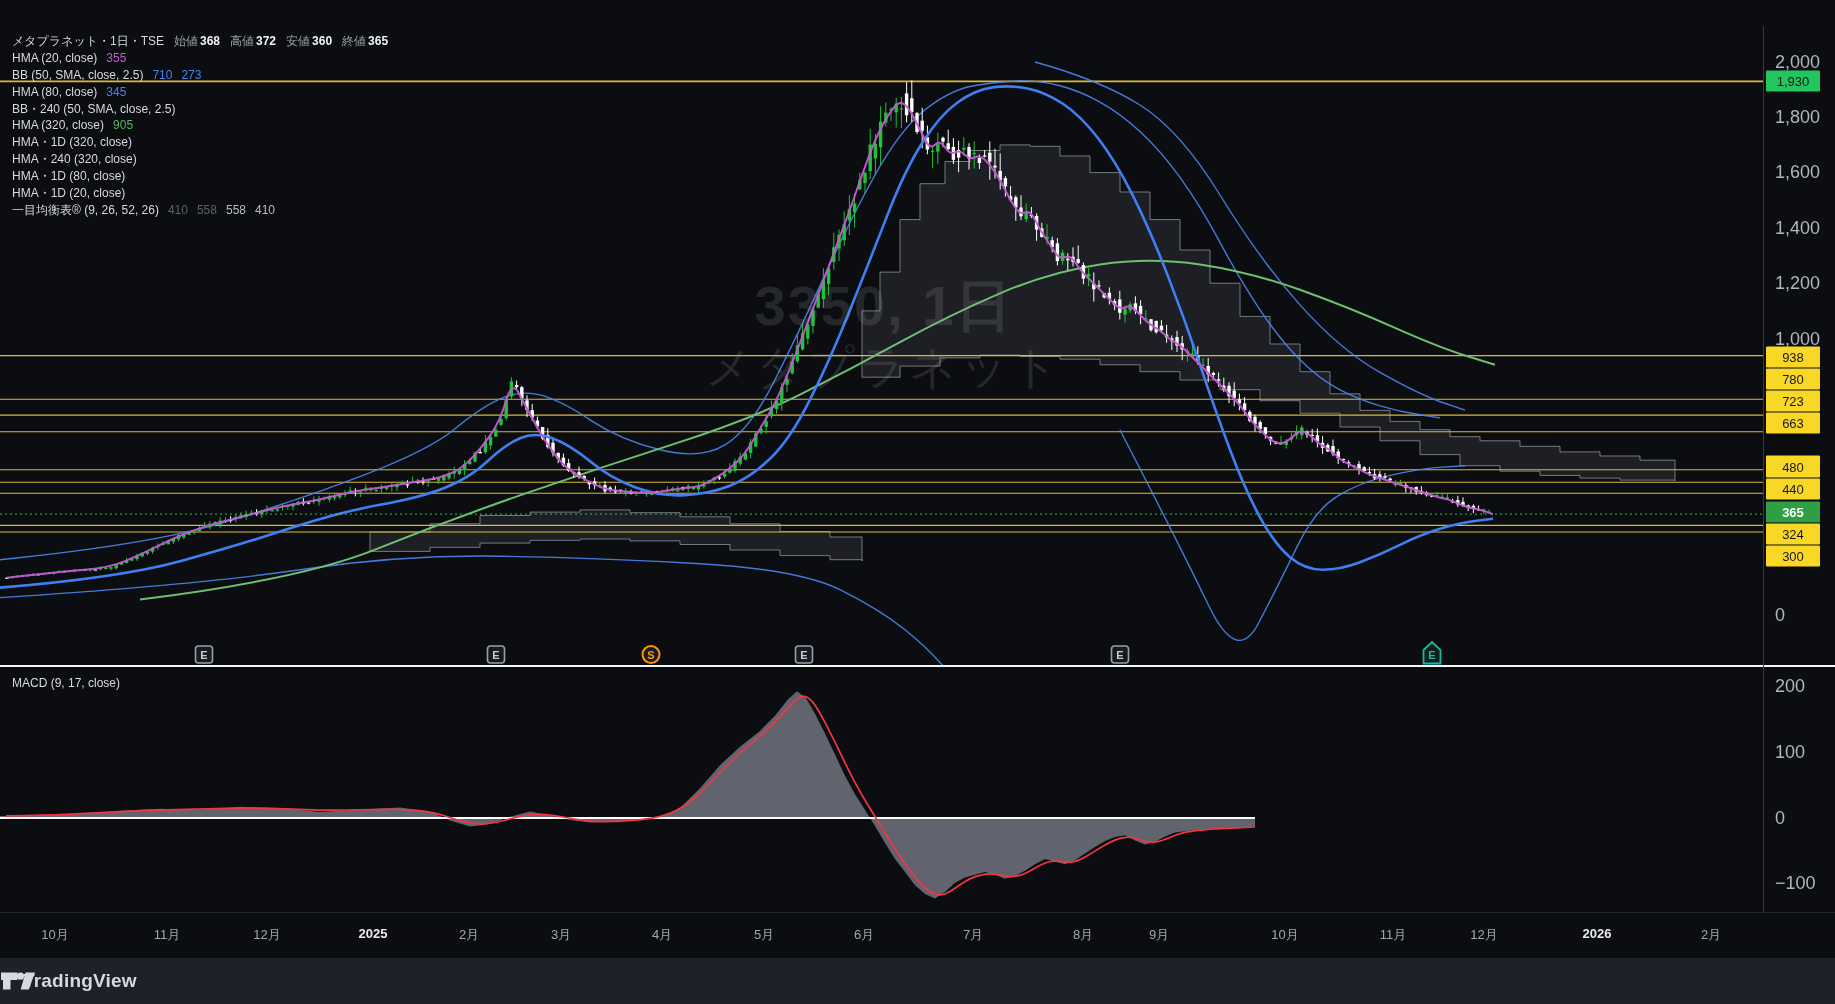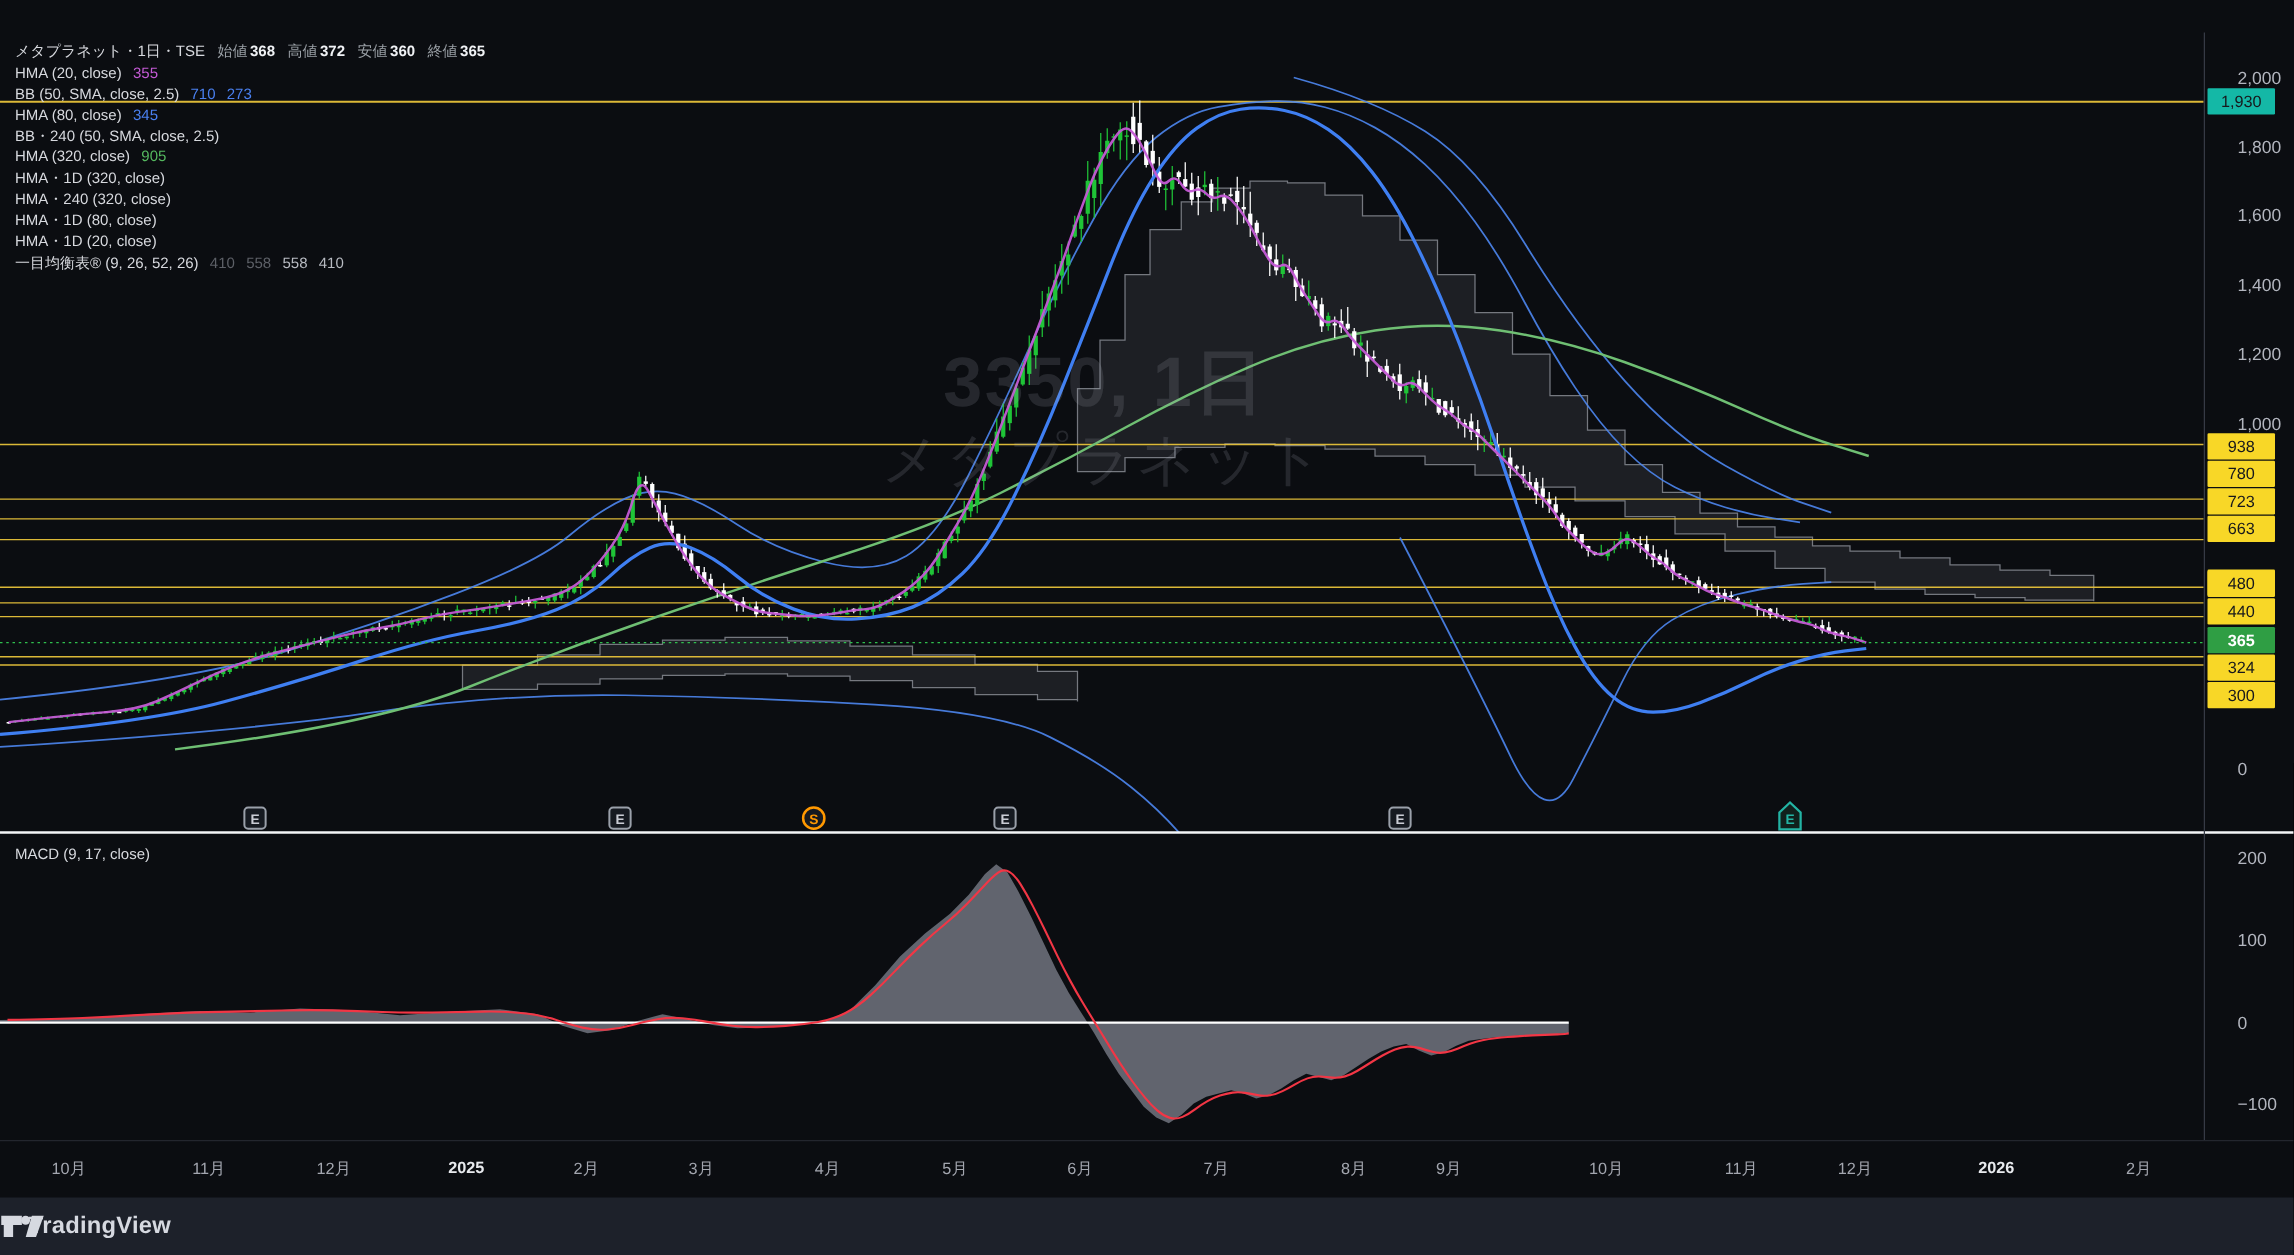--- a/index.html
+++ b/index.html
@@ -16,21 +16,21 @@
   .lrow .lval{margin-left:9px;font-weight:400;}
   .symrow{font-size:12px;}
   .symrow .flabel{color:#9aa0a6;margin-left:10px;}
   .symrow .fval{color:#f0f2f5;font-weight:700;margin-left:2px;}
   .macdLegend{position:absolute;left:12px;top:676px;font-size:12px;color:#d7d9de;z-index:5;}
   .watermark{position:absolute;left:884px;top:278px;transform:translateX(-50%);text-align:center;
              color:rgba(168,174,186,0.17);pointer-events:none;z-index:2;line-height:1.0;}
   .watermark .w1{font-size:56px;font-weight:700;letter-spacing:2px;}
   .watermark .w2{font-size:46px;font-weight:400;margin-top:10px;letter-spacing:4px;}
   .axisCol{position:absolute;left:1763px;top:26px;width:72px;height:886px;border-left:1px solid #363a45;z-index:4;cursor:ns-resize;}
-  .tick{position:absolute;left:26px;transform:translateY(-50%);font-size:14px;color:#b2b5be;}
+  .tick{position:absolute;left:11px;transform:translateY(-50%);font-size:18px;color:#b2b5be;}
   .pbadge{position:absolute;left:2px;width:54px;height:21px;line-height:21px;text-align:center;
           font-size:13px;font-weight:400;border-radius:1px;transform:translateY(-50%);}
   .timeAxis{position:absolute;left:0;top:912px;width:1835px;height:46px;border-top:1px solid #23262e;z-index:3;cursor:ew-resize;}
   .tlabel{position:absolute;top:13px;transform:translateX(-50%);font-size:13px;color:#a3a6af;}
   .tlabel.bold{color:#e8eaee;font-weight:700;}
   .footer{position:absolute;left:0;top:958px;width:1835px;height:46px;background:#1d212a;display:flex;align-items:center;z-index:6;}
   .brandwrap{display:flex;align-items:center;margin-left:14px;cursor:pointer;}
   .brandtext{color:#d6d9e0;font-size:19px;font-weight:700;margin-left:9px;letter-spacing:.2px;}
 </style>
 </head>
@@ -692,21 +692,21 @@
       <div class="tick" style="top:91px">1,800</div>
       <div class="tick" style="top:146px">1,600</div>
       <div class="tick" style="top:202px">1,400</div>
       <div class="tick" style="top:257px">1,200</div>
       <div class="tick" style="top:313px">1,000</div>
       <div class="tick" style="top:589px">0</div>
       <div class="tick" style="top:660px">200</div>
       <div class="tick" style="top:726px">100</div>
       <div class="tick" style="top:792px">0</div>
       <div class="tick" style="top:857px">−100</div>
-      <div class="pbadge" style="top:55px;background:#14b8a6;color:#17181c">1,930</div>
+      <div class="pbadge" style="top:55px;background:#22c55e;color:#17181c">1,930</div>
       <div class="pbadge" style="top:331px;background:#f8d727;color:#17181c">938</div>
       <div class="pbadge" style="top:353px;background:#f8d727;color:#17181c">780</div>
       <div class="pbadge" style="top:375px;background:#f8d727;color:#17181c">723</div>
       <div class="pbadge" style="top:397px;background:#f8d727;color:#17181c">663</div>
       <div class="pbadge" style="top:440px;background:#f8d727;color:#17181c">525</div>
       <div class="pbadge" style="top:441px;background:#f8d727;color:#17181c">480</div>
       <div class="pbadge" style="top:463px;background:#f8d727;color:#17181c">440</div>
       <div class="pbadge" style="top:508px;background:#f8d727;color:#17181c">324</div>
       <div class="pbadge" style="top:530px;background:#f8d727;color:#17181c">300</div>
       <div class="pbadge" style="top:486px;background:#2f9e44;color:#fff;font-weight:700">365</div>

